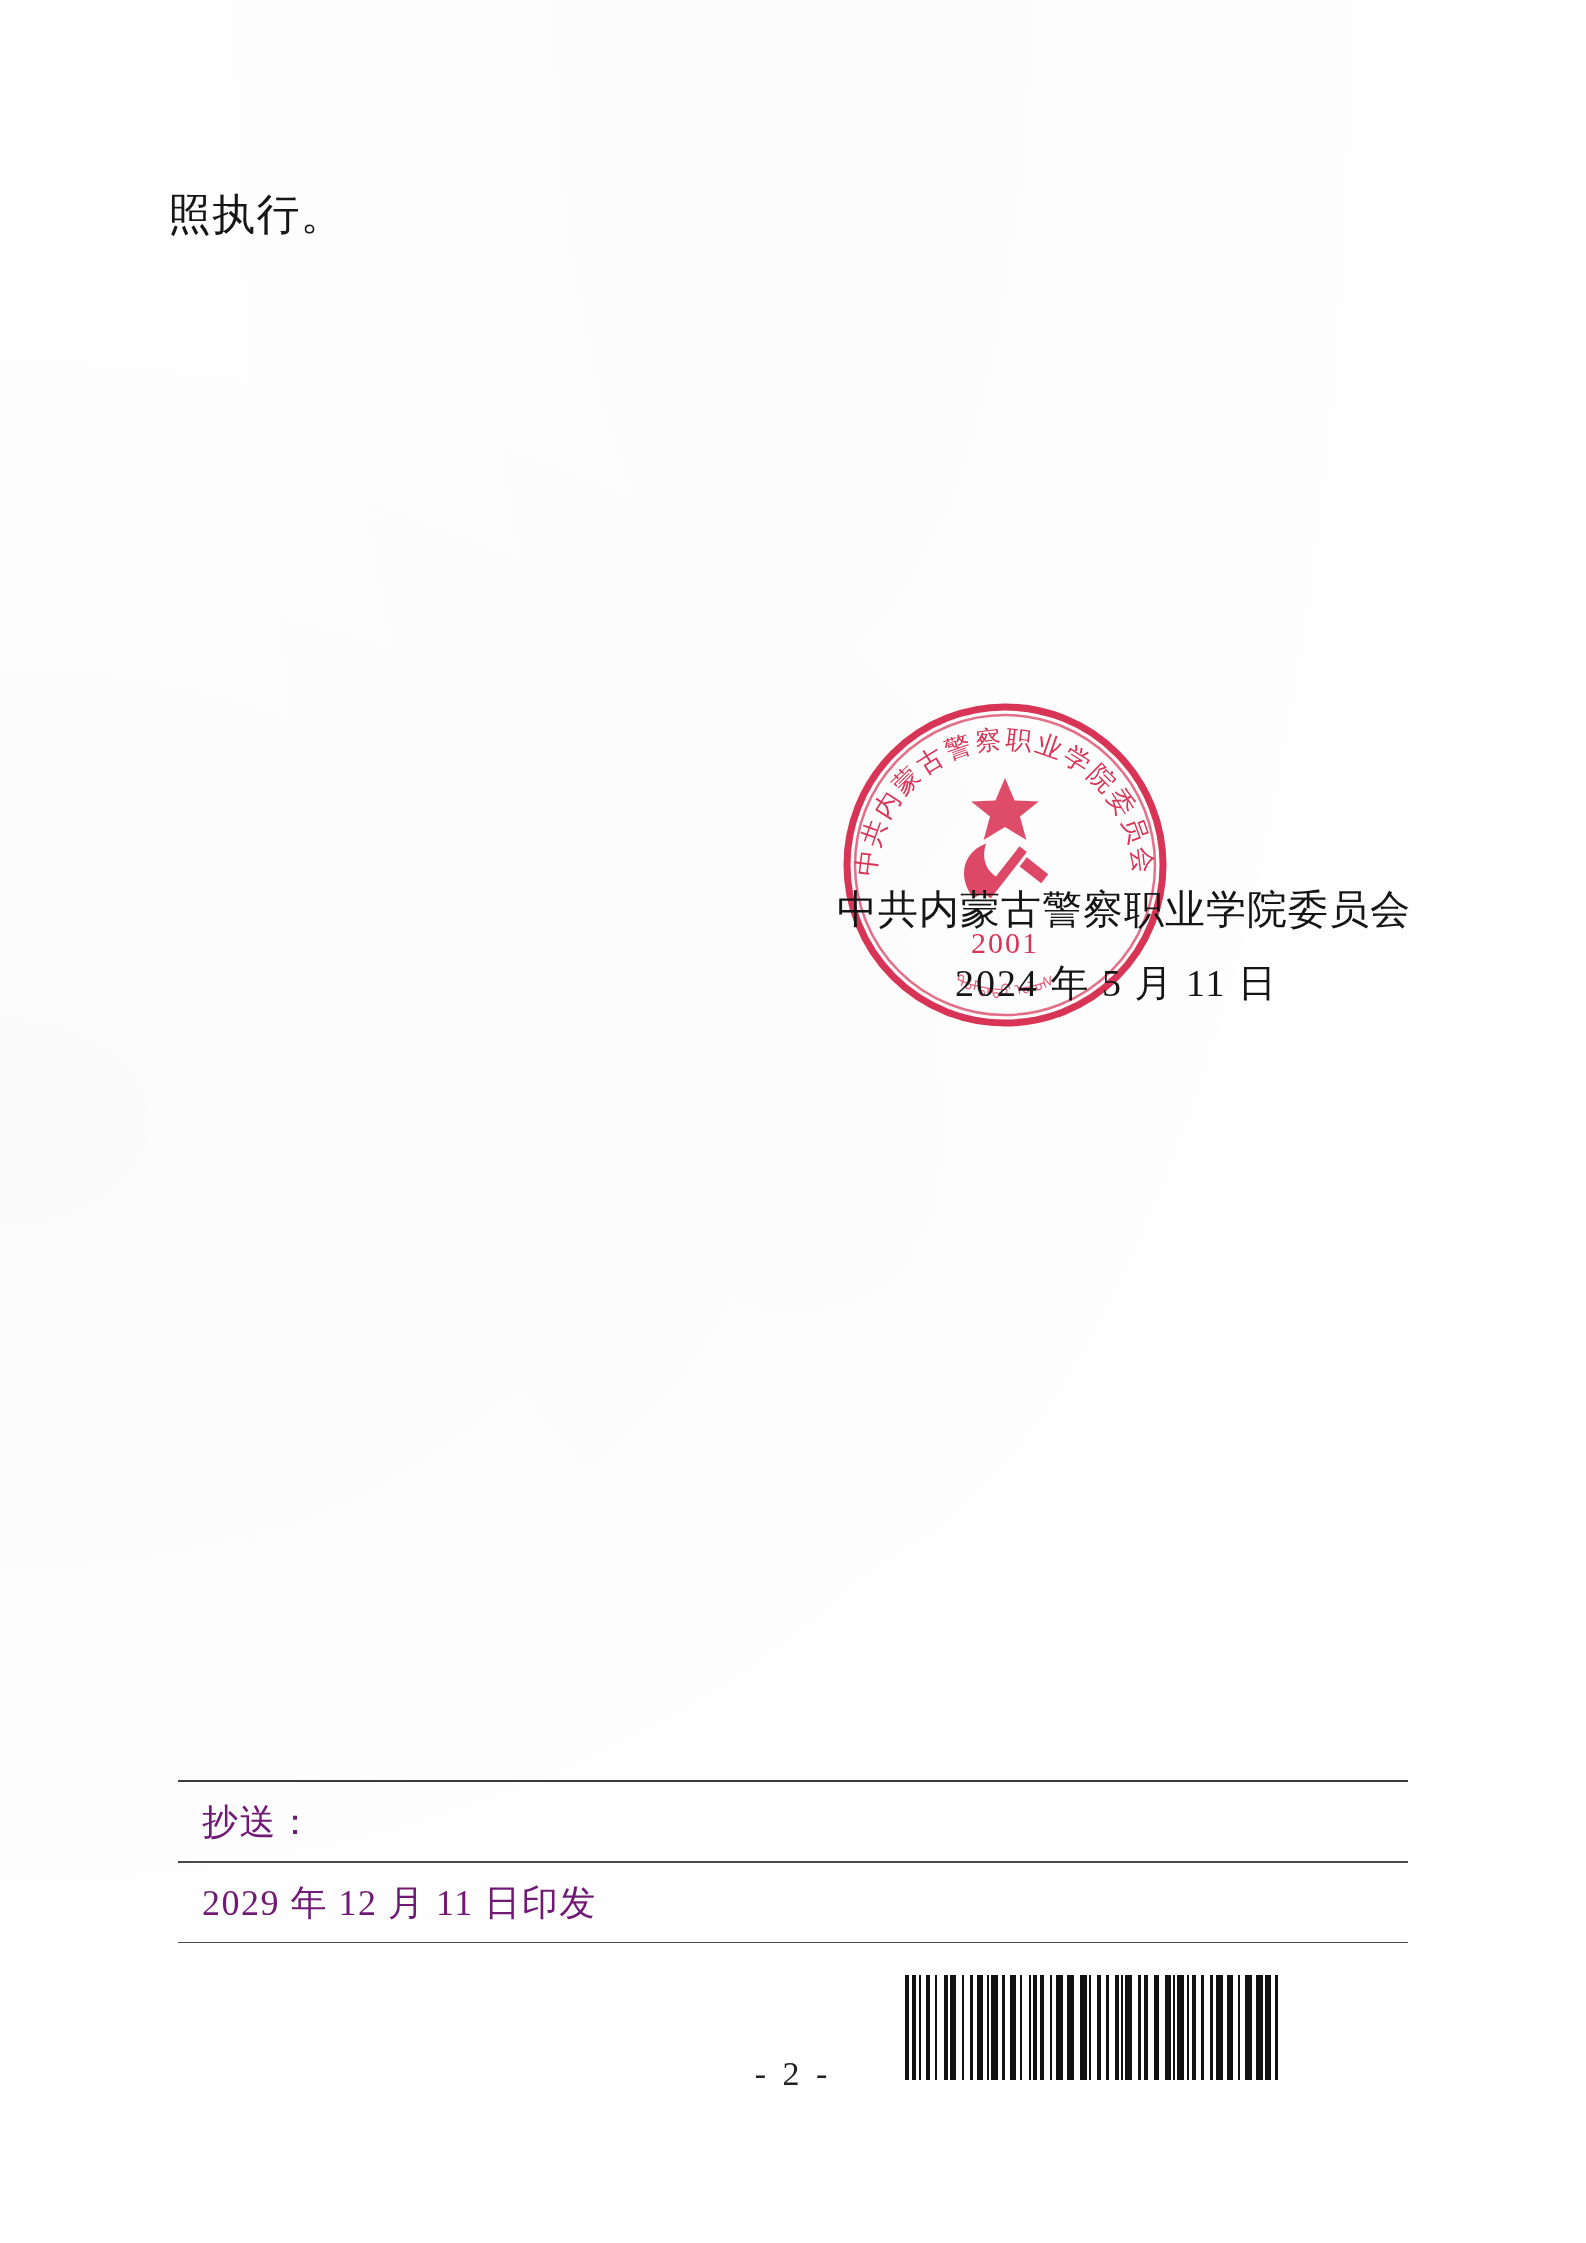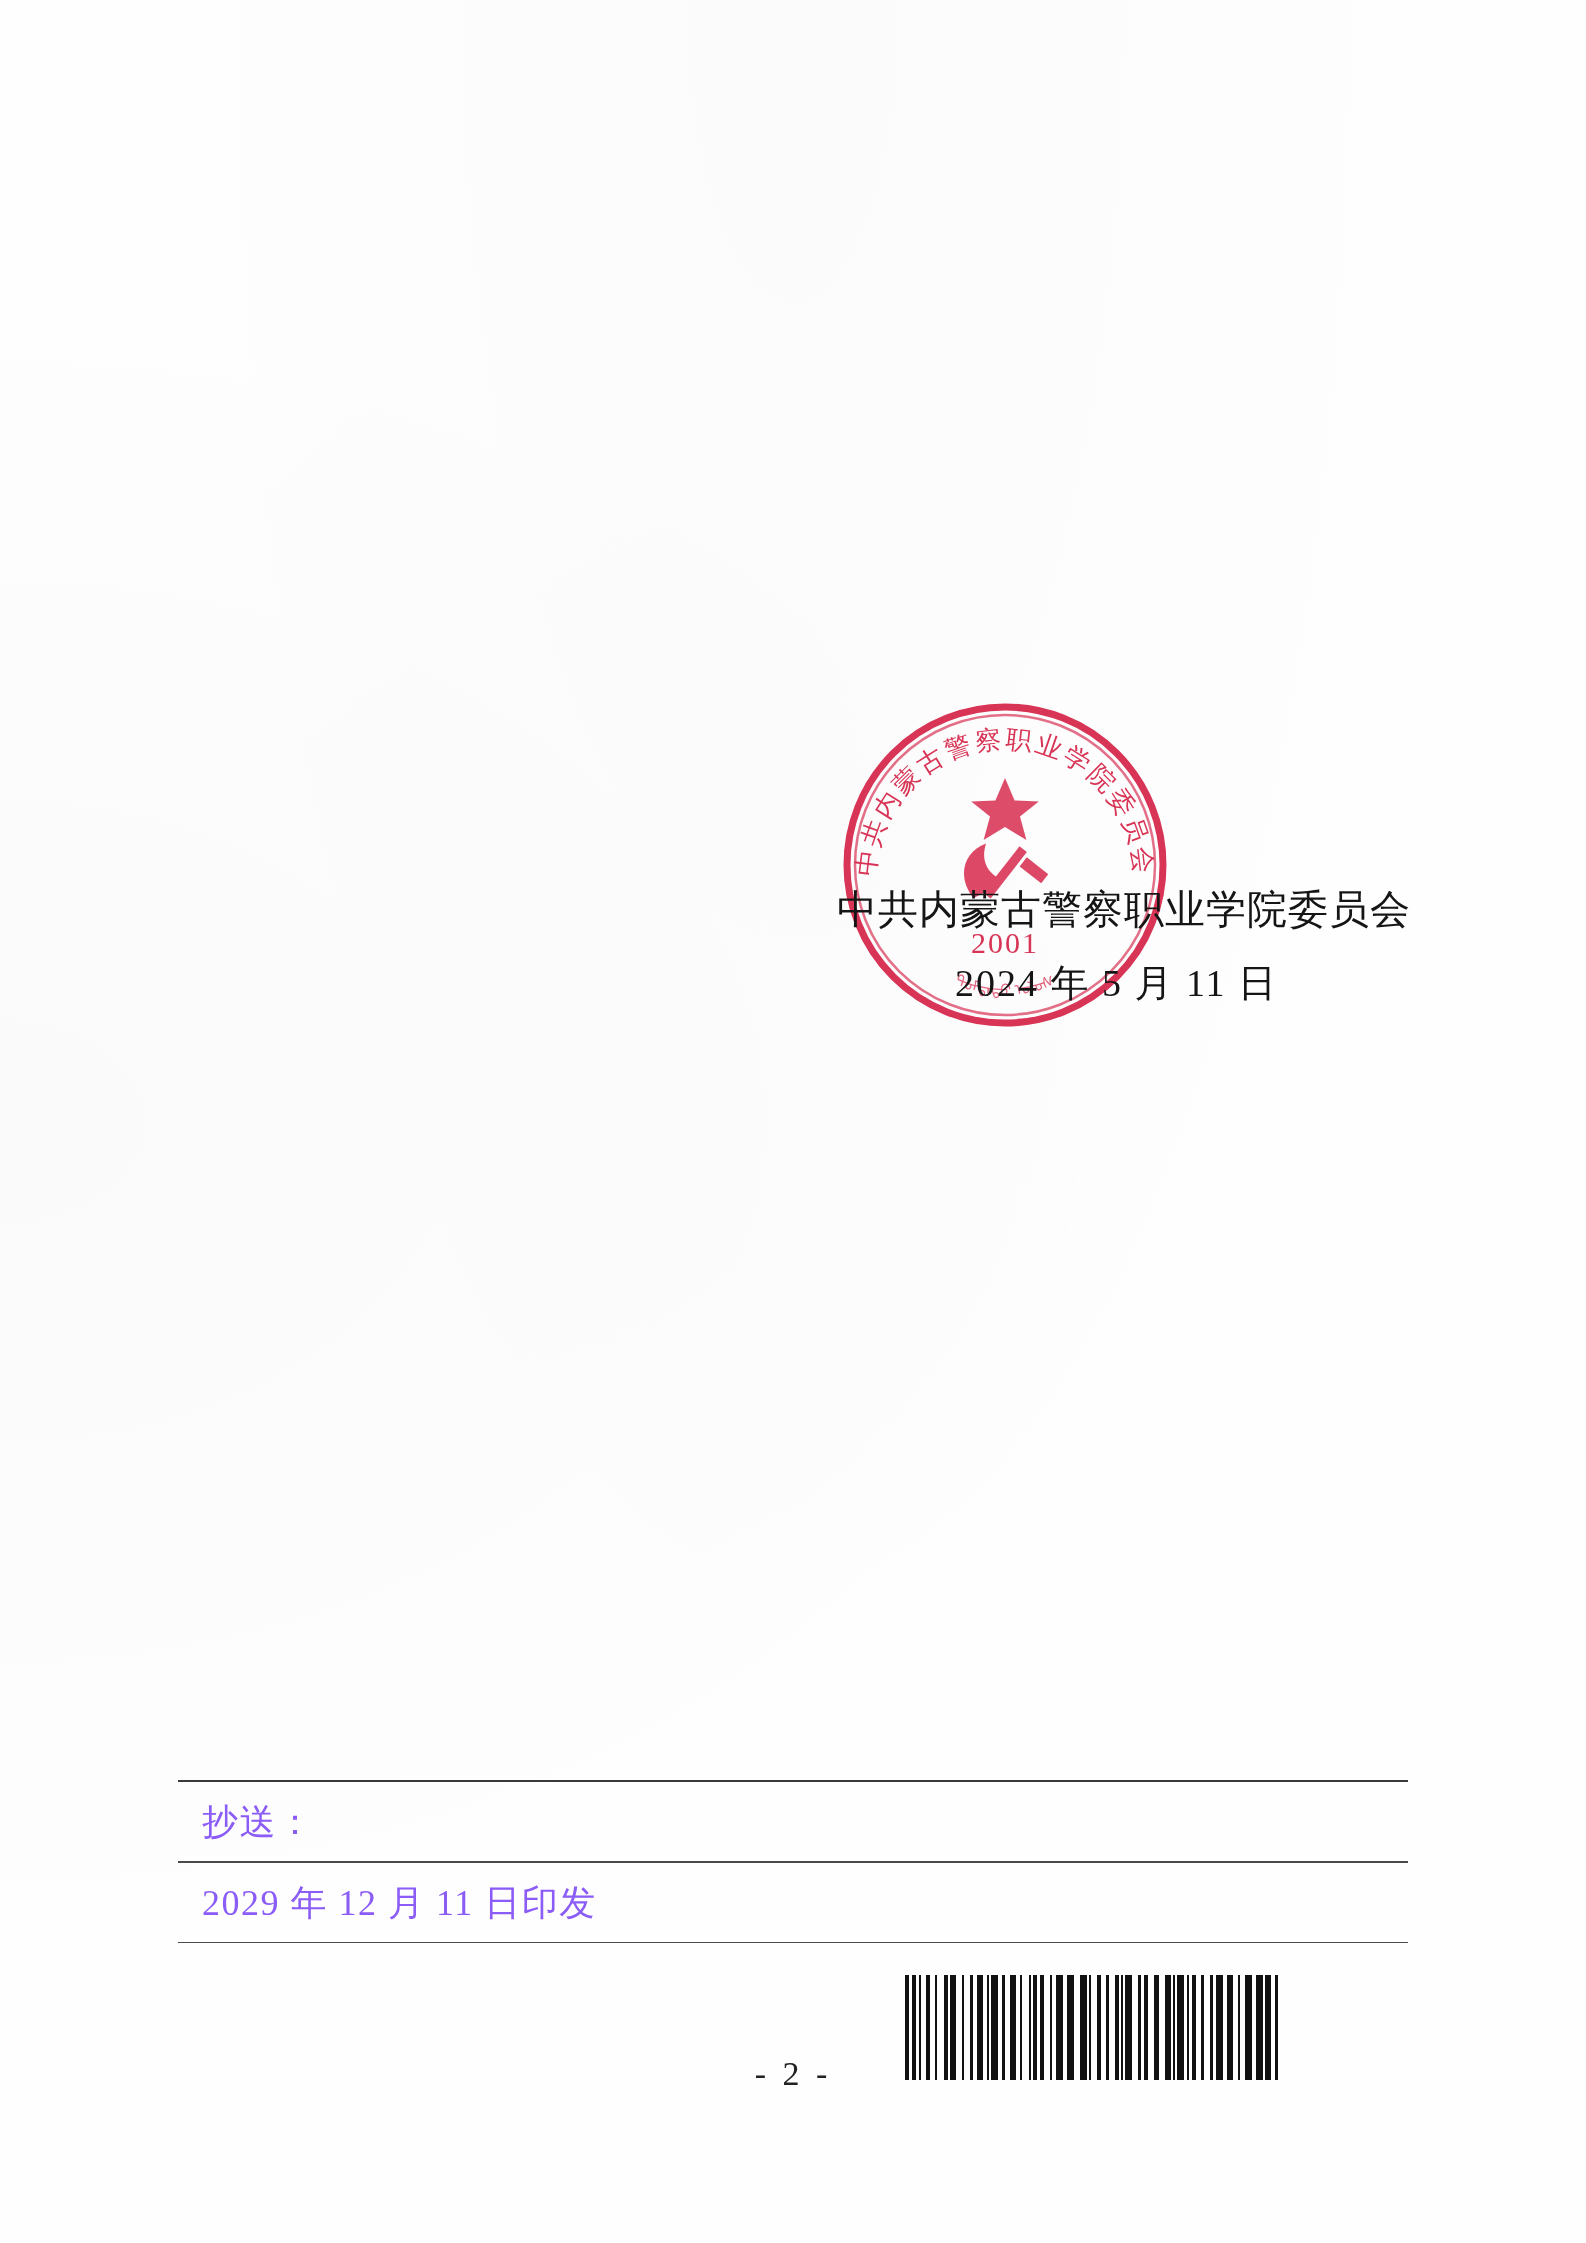--- a/index.html
+++ b/index.html
@@ -109,21 +109,21 @@
   }
   .rule.thin { height: 1.5px; background: #4a4a4a; }
 
   .footer-row {
     display: flex;
     justify-content: space-between;
     align-items: center;
     padding: 16px 24px 14px 24px;
     font-size: 36px;
     letter-spacing: 1.5px;
-    color: #8b5cf6;
+    color: #701a75;
   }
   .footer-row.single {
     justify-content: flex-start;
   }
 
   .page-num {
     position: absolute;
     left: 0;
     right: 0;
     top: 2055px;
@@ -150,20 +150,21 @@
     height: 100%;
   }
   .barcode i.sp { background: transparent; }
 </style>
 </head>
 <body>
 
 <div class="page">
 
   <div class="body-area">
+    <p class="para first-line-cont">照执行。</p>
 
   </div>
 
   <svg class="seal" viewBox="0 0 330 330">
     <g fill="none" stroke="#d6254a" stroke-width="7">
       <circle cx="165" cy="165" r="158"></circle>
       <circle cx="165" cy="165" r="150" stroke-width="2.5" opacity="0.7"></circle>
     </g>
 
     <g transform="translate(165,112)">

